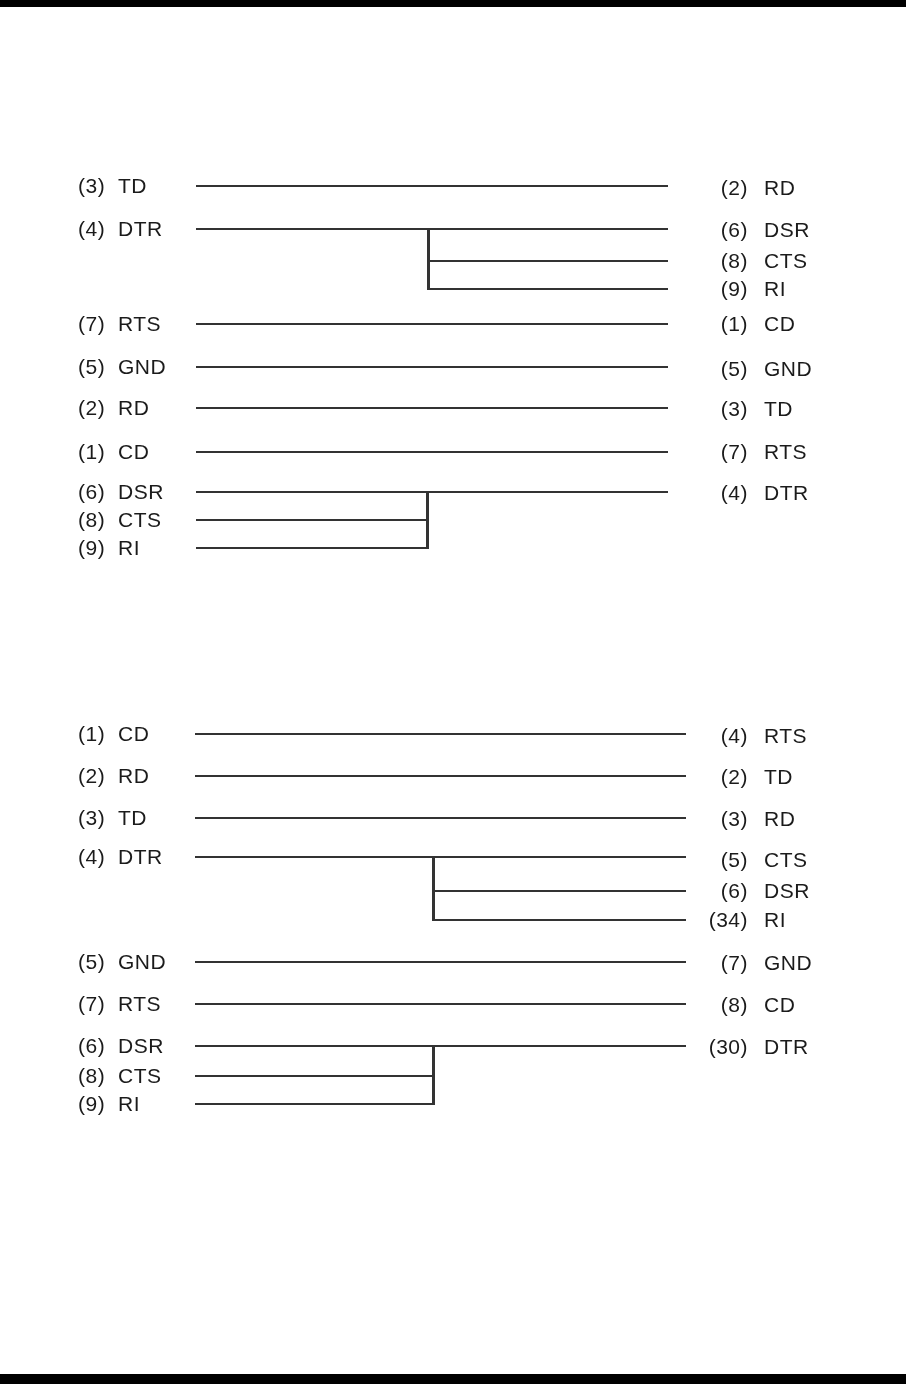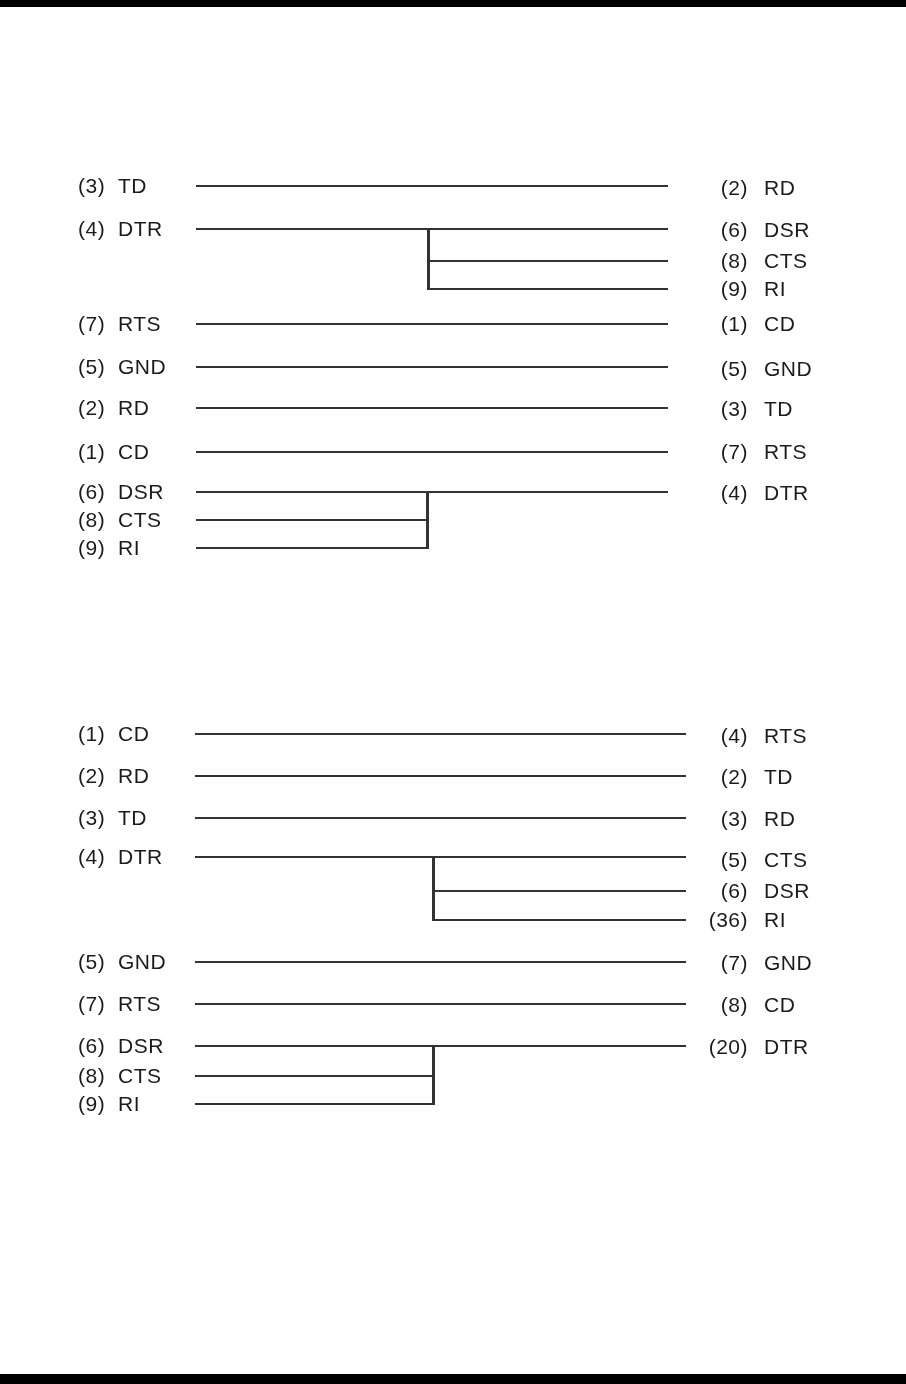--- a/index.html
+++ b/index.html
@@ -127,24 +127,24 @@
         <span class="lbl pin right" style="top: 724px;">(4)</span>
         <span class="lbl sig right" style="top: 724px;">RTS</span>
         <span class="lbl pin right" style="top: 765px;">(2)</span>
         <span class="lbl sig right" style="top: 765px;">TD</span>
         <span class="lbl pin right" style="top: 807px;">(3)</span>
         <span class="lbl sig right" style="top: 807px;">RD</span>
         <span class="lbl pin right" style="top: 848px;">(5)</span>
         <span class="lbl sig right" style="top: 848px;">CTS</span>
         <span class="lbl pin right" style="top: 879px;">(6)</span>
         <span class="lbl sig right" style="top: 879px;">DSR</span>
-        <span class="lbl pin right" style="top: 908px;">(36)</span>
+        <span class="lbl pin right" style="top: 908px;">(34)</span>
         <span class="lbl sig right" style="top: 908px;">RI</span>
         <span class="lbl pin right" style="top: 951px;">(7)</span>
         <span class="lbl sig right" style="top: 951px;">GND</span>
         <span class="lbl pin right" style="top: 993px;">(8)</span>
         <span class="lbl sig right" style="top: 993px;">CD</span>
-        <span class="lbl pin right" style="top: 1035px;">(20)</span>
+        <span class="lbl pin right" style="top: 1035px;">(30)</span>
         <span class="lbl sig right" style="top: 1035px;">DTR</span>
       </div>
     </div>
   <div class="rule bottom"></div>
 </div>
 
 </body></html>

